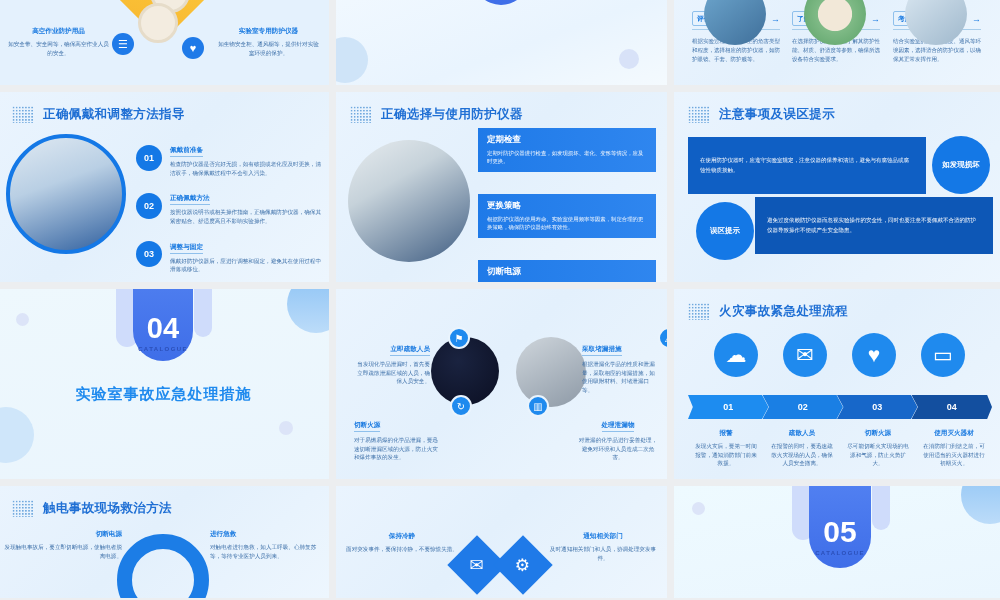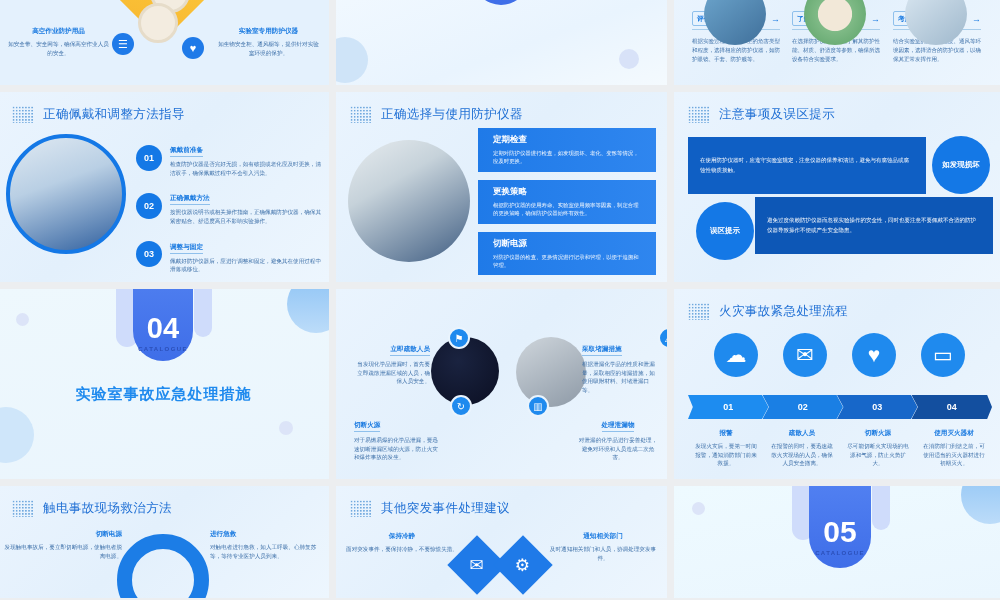--- a/index.html
+++ b/index.html
@@ -28,21 +28,21 @@
   
   .hdr { position:absolute; top:14px; left:14px; display:flex; align-items:center; gap:9px; }
   .dots {
     width:22px; height:17px;
     background-image:
       radial-gradient(circle, #5b9bd8 0.9px, transparent 1.1px);
     background-size: 3.1px 3.1px;
     opacity:.85;
   }
   .hdr-title {
-    font-size:12.5px; font-weight:normal; color:#1f6fd4; letter-spacing:.4px;
+    font-size:12.5px; font-weight:bold; color:#1f6fd4; letter-spacing:.4px;
     white-space:nowrap;
   }
   
   .sub { font-size:5.6px; color:#3c6fa8; line-height:1.55; }
   .cap { font-size:6.6px; font-weight:bold; color:#1a7ae0; }
   .capu { border-bottom:1px solid #8fc0ec; padding-bottom:1px; display:inline-block;}
   
   .blob { position:absolute; border-radius:50%; }
   
   .s1 { background:#e4f1fd; }
@@ -82,21 +82,21 @@
   .s3 .desc { margin-top:7px; font-size:5.5px; color:#3c6fa8; line-height:1.6; }
   
   .ringphoto { position:absolute; border-radius:50%; border:4px solid #1478e6; overflow:hidden; }
   .numcircle {
     width:26px;height:26px;border-radius:50%;background:#1478e6;color:#fff;
     display:flex;align-items:center;justify-content:center;font-size:9px;font-weight:bold;
     flex:0 0 26px;
   }
   .steprow { display:flex; gap:8px; align-items:center; margin-bottom:9px; }
   
-  .bar { background:linear-gradient(90deg,#1f7ae8,#2f86ef); color:#fff; padding:6px 15px; margin-bottom:8px;}
+  .bar { background:linear-gradient(90deg,#1f7ae8,#2f86ef); color:#fff; padding:6px 9px; margin-bottom:22px;}
   .bar .bt { font-size:8.5px; font-weight:bold; margin-bottom:3px;}
   .bar .bd { font-size:5.4px; line-height:1.55; opacity:.95;}
   
   .panel { background:#0f5fc4; color:#fff; padding:10px 12px; font-size:5.5px; line-height:1.7; }
   .bcircle { width:58px;height:58px;border-radius:50%;background:#1478e6;color:#fff;
     display:flex;align-items:center;justify-content:center;font-size:7.5px;font-weight:bold;}
   
   .s7 { background:linear-gradient(170deg,#eef8fd 0%,#eaf5fd 100%); }
   .s7 .pill2 {
     position:absolute; width:60px; height:86px; left:135px; top:-14px;
@@ -361,24 +361,20 @@
       <div class="cap">切断电源</div>
       <div class="sub" style="margin-top:4px;">发现触电事故后，要立即切断电源，使触电者脱离电源。</div>
     </div>
     <div style="position:absolute;left:212px;top:44px;width:114px;">
       <div class="cap">进行急救</div>
       <div class="sub" style="margin-top:4px;">对触电者进行急救，如人工呼吸、心肺复苏等，等待专业医护人员到来。</div>
     </div>
   </div>
 
   <div class="slide">
-    <div class="hdr">
-      <span class="dots"></span>
-      <span class="hdr-title">其他突发事件处理建议</span>
-    </div>
     <div style="position:absolute;left:120px;top:58px;display:flex;gap:4px;">
       <div class="dia">
           <span>✉</span>
         </div>
       <div class="dia">
           <span>⚙</span>
         </div>
     </div>
     <div style="position:absolute;left:10px;top:46px;width:112px;text-align:center;">
       <div class="cap">保持冷静</div>

